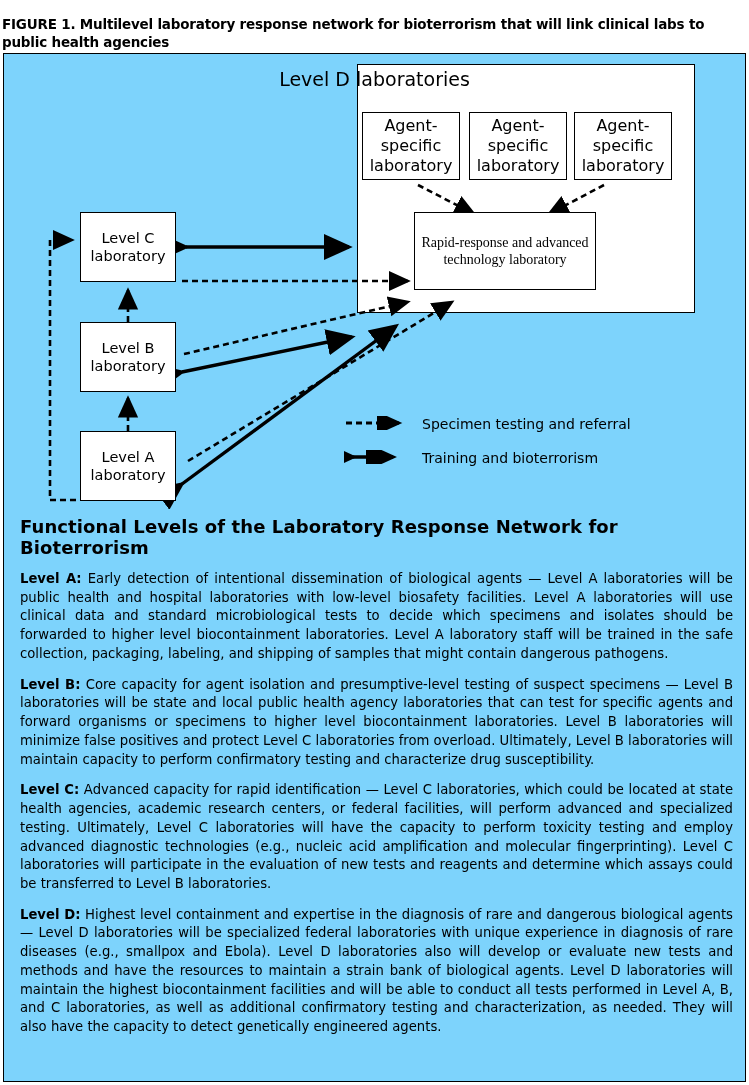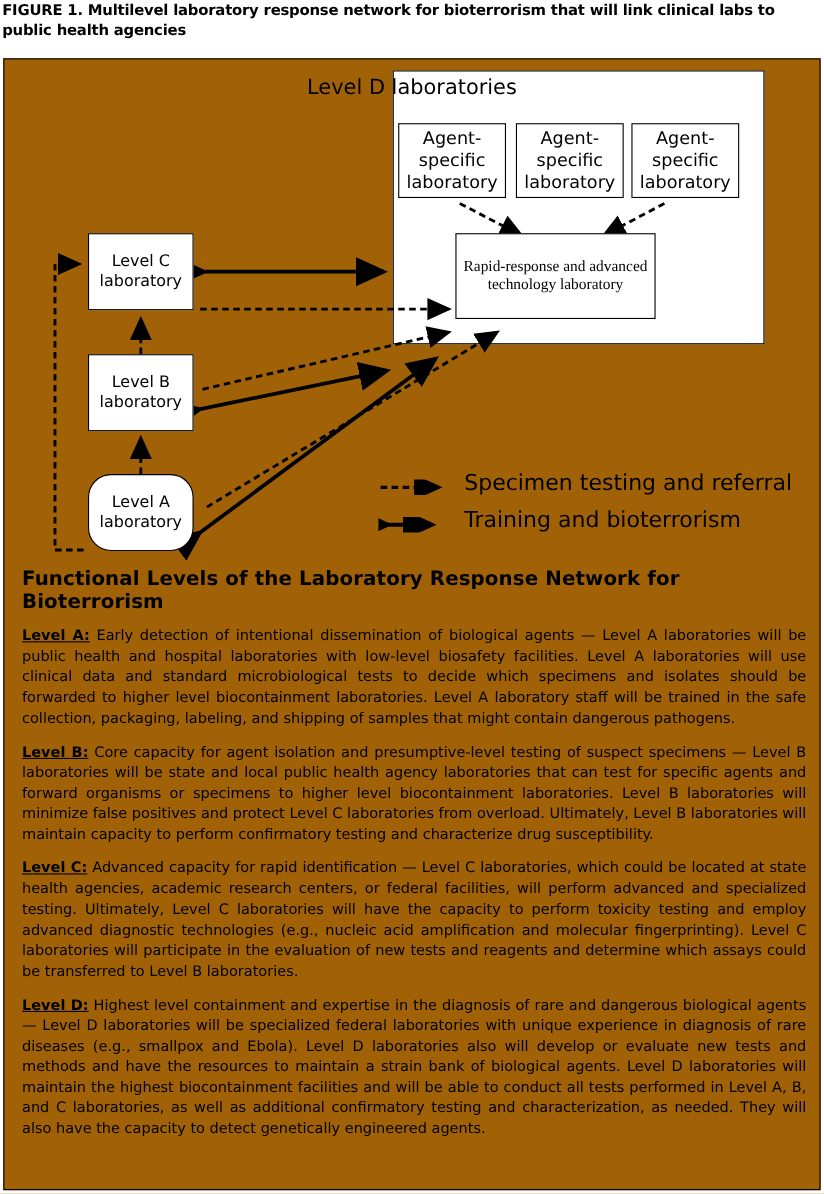--- a/index.html
+++ b/index.html
@@ -12,31 +12,31 @@
     height: 1085px;
     font-family: "DejaVu Sans", sans-serif;
     color: #000;
     position: relative;
     overflow: hidden;
   }
   #figure-title {
     font-size: 13.5px;
     font-weight: bold;
     line-height: 1.35;
-    padding: 1px 2px 3px 2px;
+    padding: 15px 2px 3px 2px;
     letter-spacing: -0.2px;
   }
   #figure-frame {
     position: absolute;
     left: 3px;
     top: 53px;
     width: 743px;
     height: 1029px;
     border: 1px solid #000;
-    background: #a16207;
+    background: #7dd3fc;
   }
 
   
   #diagram {
     position: relative;
     width: 741px;
     height: 455px;
   }
   .box {
     position: absolute;
@@ -70,34 +70,34 @@
   #agent-1 { left: 358px; }
   #agent-2 { left: 465px; }
   #agent-3 { left: 570px; }
   #rapid-box {
     left: 410px; top: 158px; width: 182px; height: 78px;
     font-size: 14px;
     font-family: Liberation Serif, serif;
   }
   #levelC-box { left: 76px; top: 158px; width: 96px; height: 70px; }
   #levelB-box { left: 76px; top: 268px; width: 96px; height: 70px; }
-  #levelA-box { left: 76px; top: 377px; width: 96px; height: 70px; border-radius: 21px; }
+  #levelA-box { left: 76px; top: 377px; width: 96px; height: 70px; }
 
   #legend {
     position: absolute;
     left: 340px;
     top: 362px;
     width: 330px;
     z-index: 3;
   }
   .legend-row {
     display: flex;
-    align-items: flex-end;
+    align-items: flex-start;
     height: 34px;
-    font-size: 20px;
+    font-size: 14px;
   }
   .legend-arrow { width: 68px; margin-right: 10px; flex: none; }
   .legend-label { white-space: nowrap; }
 
   svg#arrows {
     position: absolute;
     left: 0; top: 0;
     width: 741px; height: 455px;
     z-index: 2;
     pointer-events: none;
@@ -115,21 +115,21 @@
     font-weight: bold;
     margin-bottom: 12px;
     letter-spacing: 0.1px;
   }
   .para {
     font-size: 13.2px;
     line-height: 1.42;
     text-align: justify;
     margin-bottom: 12px;
   }
-  .para b { font-weight: bold; text-decoration: underline; }
+  .para b { font-weight: bold; }
 </style>
 </head>
 <body>
 
 <div id="figure-title">FIGURE 1. Multilevel laboratory response network for bioterrorism that will link clinical labs to public health agencies</div>
 
 <div id="figure-frame">
 
   <div id="diagram">
 

